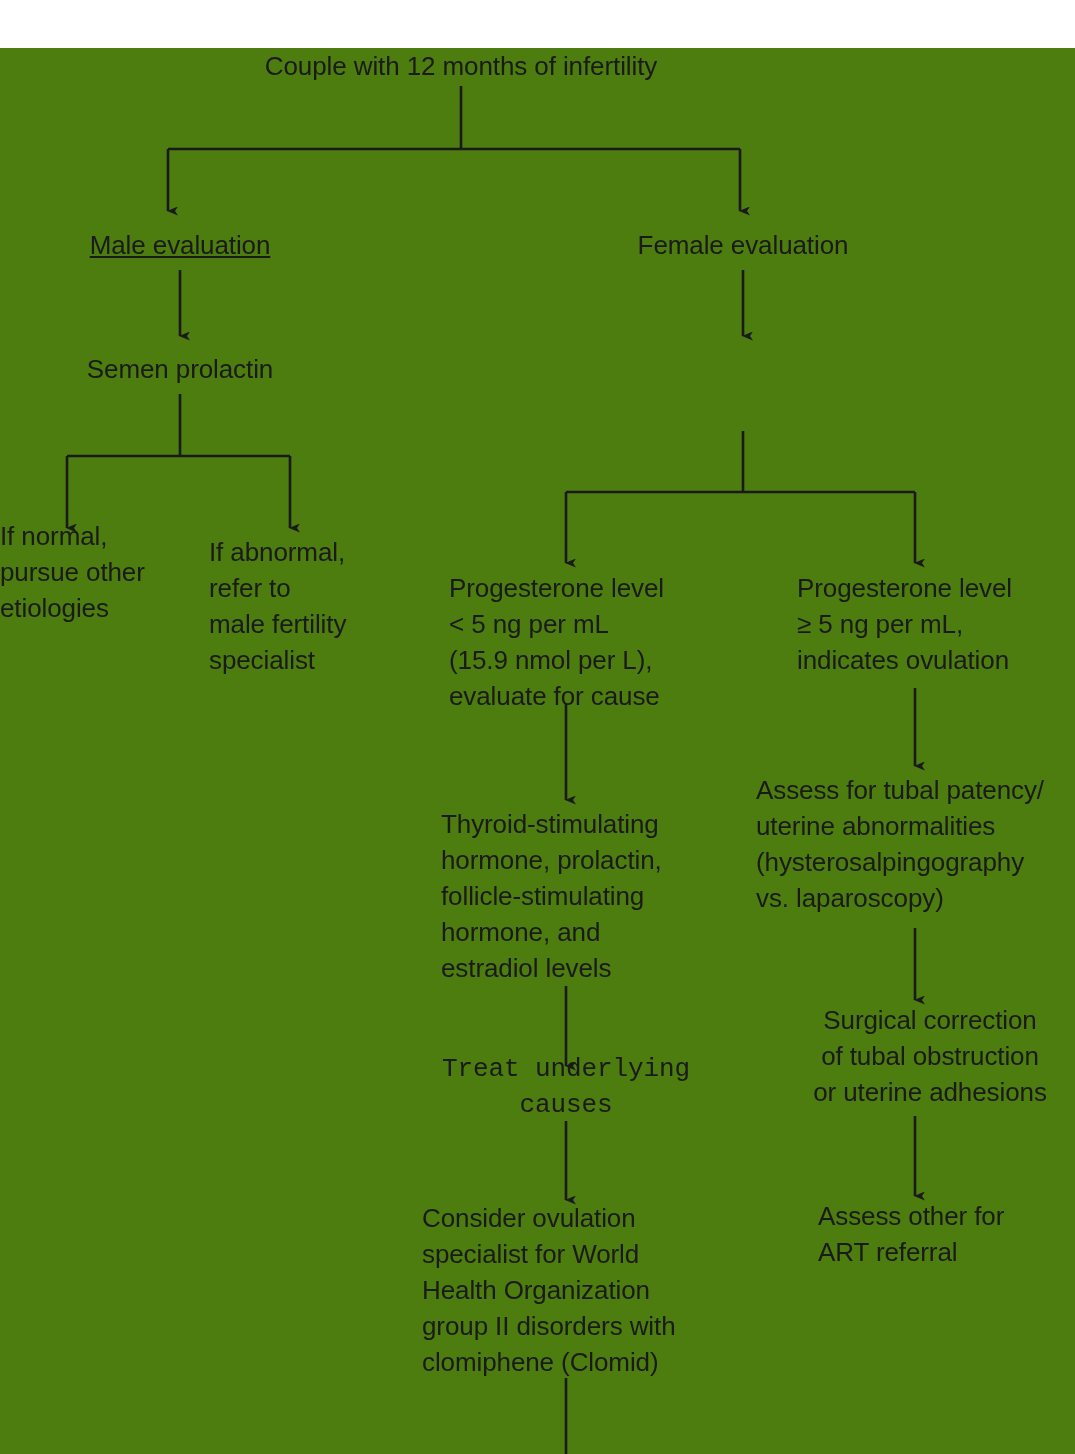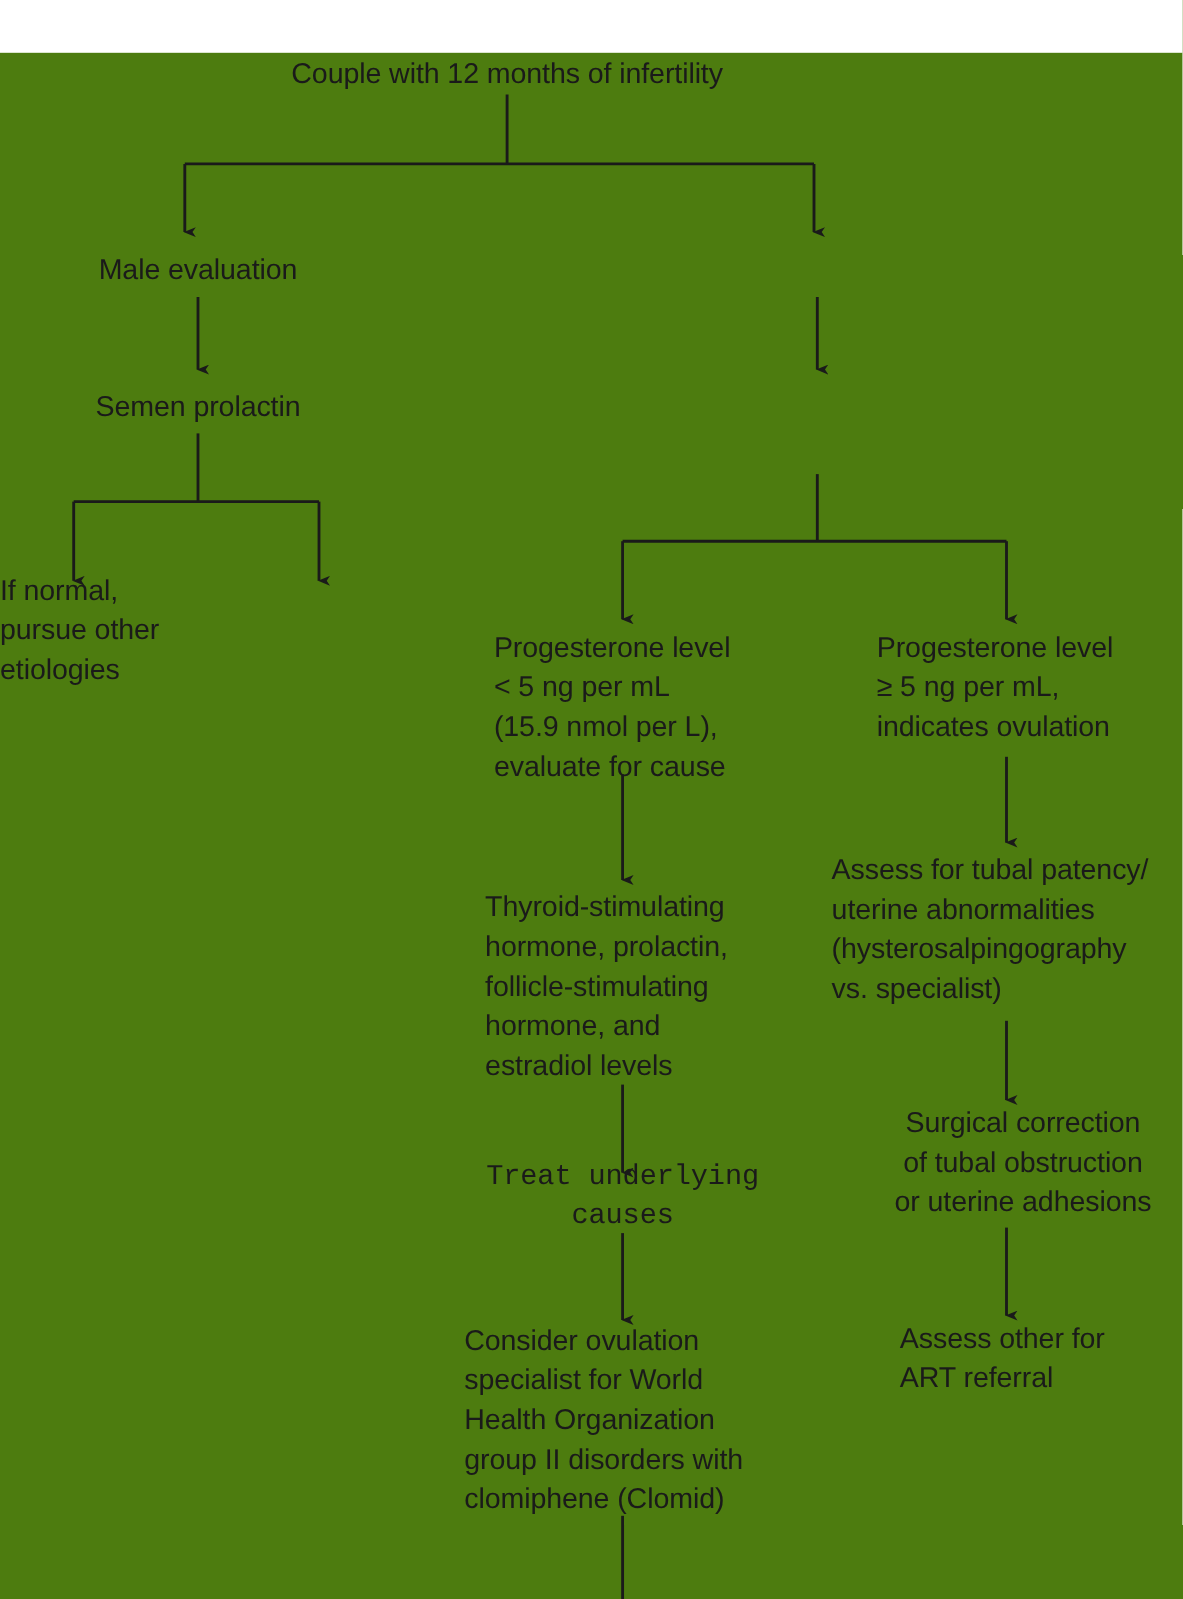--- a/index.html
+++ b/index.html
@@ -81,29 +81,34 @@
 
       <path d="M 915 640 L 915 718" marker-end="url(#arrowhead)"></path>
       <path d="M 915 880 L 915 952" marker-end="url(#arrowhead)"></path>
       <path d="M 915 1068 L 915 1148" marker-end="url(#arrowhead)"></path>
 
     </g>
   </svg>
 
   <div class="node center" style="left:461px; top:0px; width:560px;">Couple with 12 months of infertility</div>
 
-  <div class="node center" style="left:180px; top:179px; width:340px;">Male evaluation</div>
+  <div class="node center" style="left:180px; top:179px; width:340px;text-decoration:underline;">Male evaluation</div>
 
   <div class="node center" style="left:180px; top:303px; width:340px;">Semen prolactin</div>
 
   <div class="node left" style="left:0px; top:470px; width:190px;">If normal,
 pursue other
 etiologies</div>
 
+  <div class="node left" style="left:209px; top:486px; width:220px;">If abnormal,
+refer to
+male fertility
+specialist</div>
 
+  <div class="node center" style="left:743px; top:179px; width:360px;">Female evaluation</div>
 
 
   <div class="node left" style="left:449px; top:522px; width:270px;">Progesterone level
 &lt; 5 ng per mL
 (15.9 nmol per L),
 evaluate for cause</div>
 
   <div class="node left" style="left:797px; top:522px; width:280px;">Progesterone level
 ≥ 5 ng per mL,
 indicates ovulation</div>
@@ -120,21 +125,21 @@
 specialist for World
 Health Organization
 group II disorders with
 clomiphene (Clomid)</div>
 
   <div class="node center" style="left:566px; top:1412px; width:400px;">Assess need for ART referral</div>
 
   <div class="node left" style="left:756px; top:724px; width:320px;">Assess for tubal patency/
 uterine abnormalities
 (hysterosalpingography
-vs. specialist)</div>
+vs. laparoscopy)</div>
 
   <div class="node left" style="left:785px; top:954px; width:290px;text-align:center;">Surgical correction
 of tubal obstruction
 or uterine adhesions</div>
 
   <div class="node left" style="left:818px; top:1150px; width:250px;">Assess other for
 ART referral</div>
 
 </div>
 

